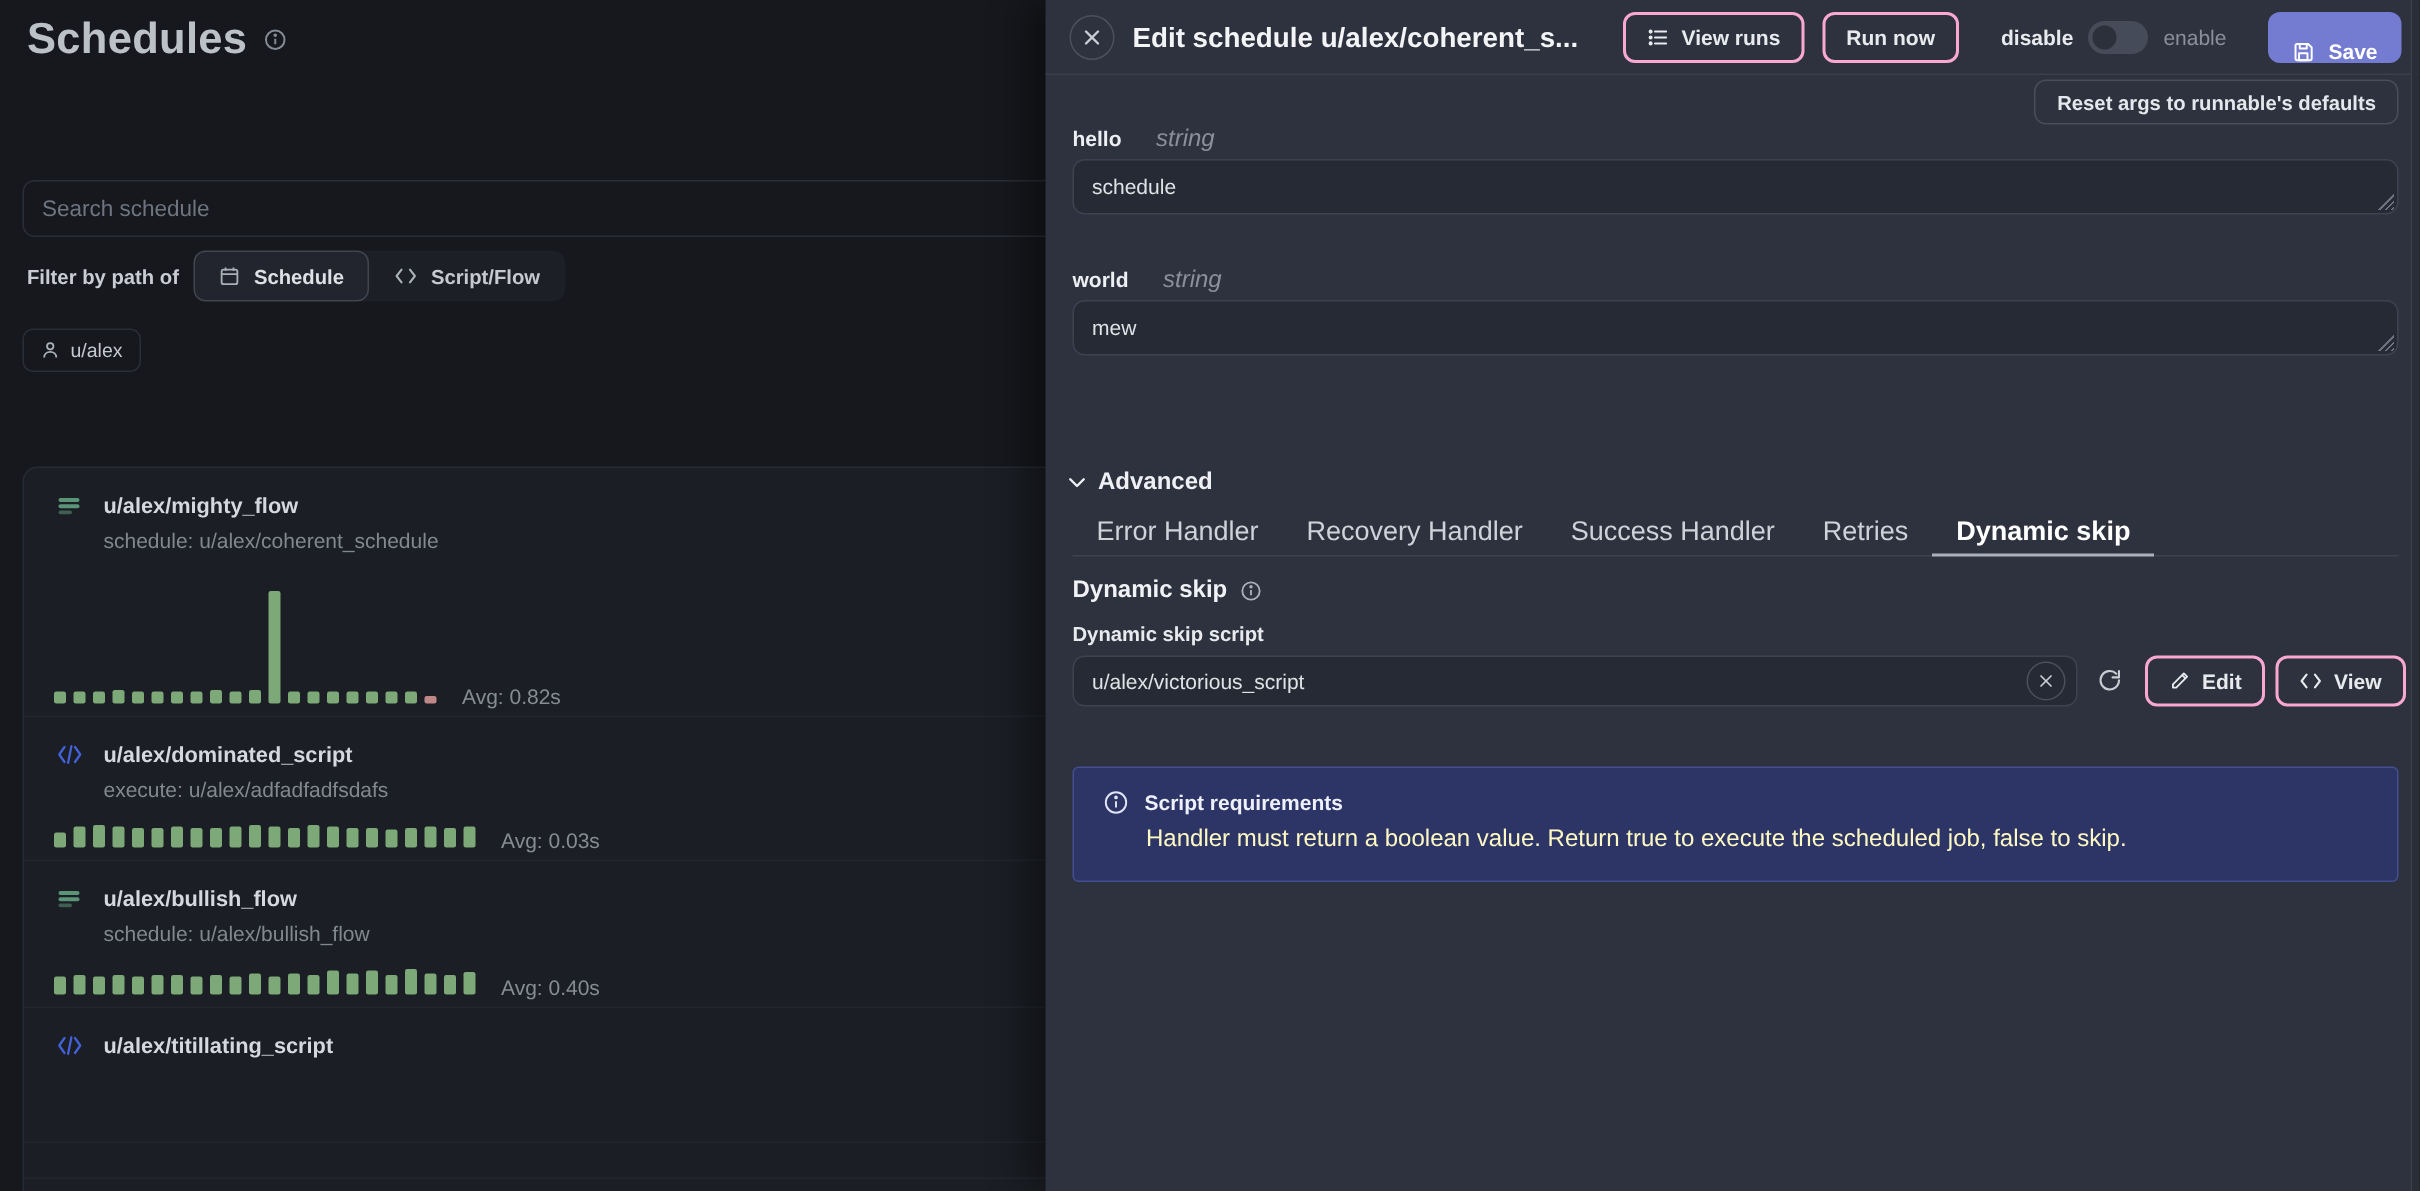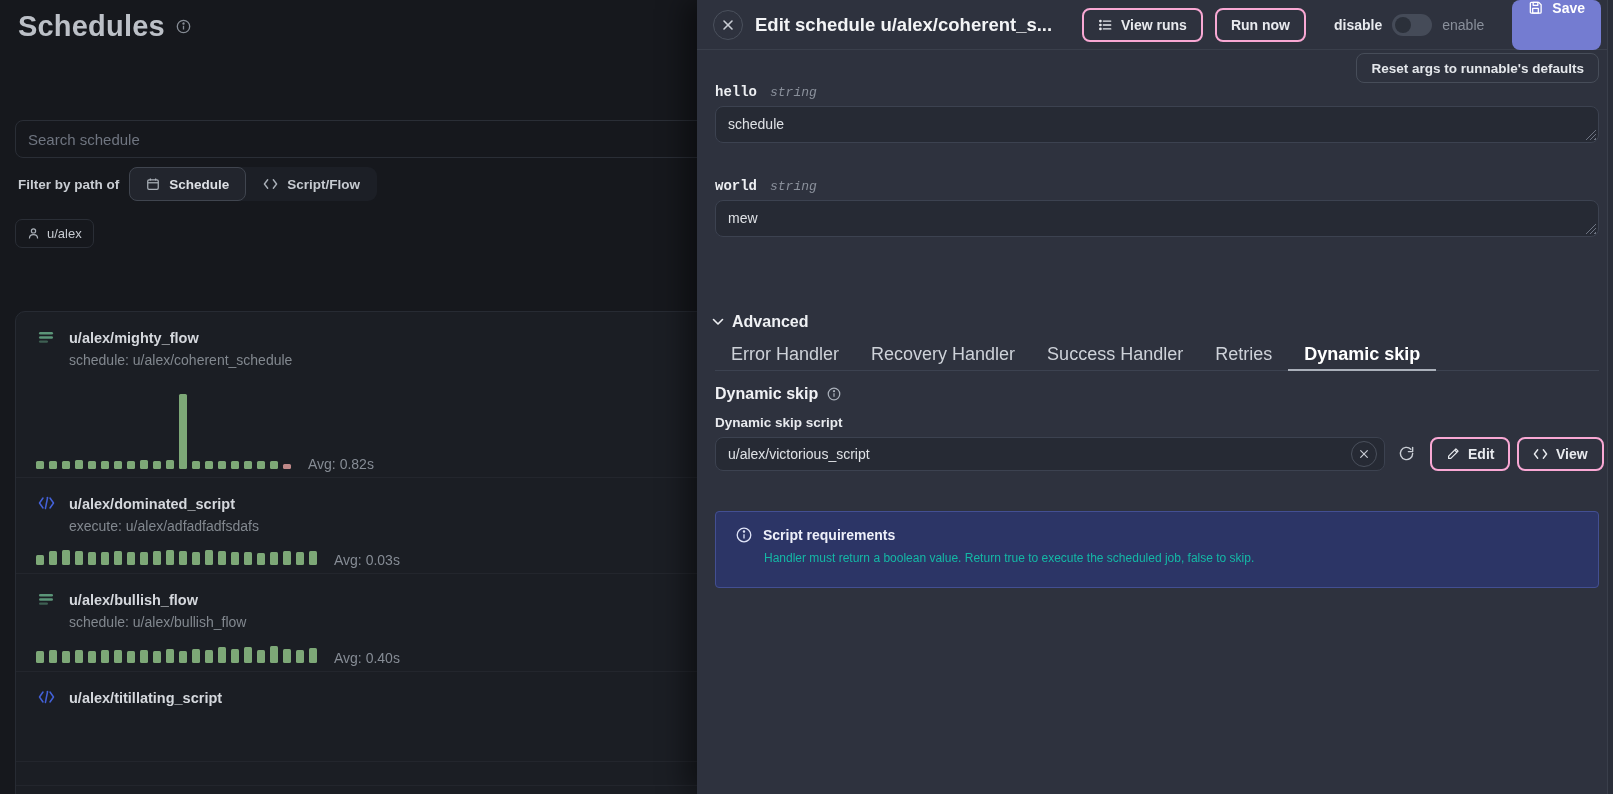--- a/index.html
+++ b/index.html
@@ -49,27 +49,27 @@
     align-items:center;justify-content:center;color:#c9cdd4;background:transparent;flex:none;cursor:pointer;}
   .drawer-title{font-size:18.5px;font-weight:bold;color:#f3f4f6;white-space:nowrap;overflow:hidden;flex:1;}
   .hdr-btn{display:inline-flex;align-items:center;gap:8px;height:34px;padding:0 14px;
     border:2px solid #f9a8d4;border-radius:8px;background:transparent;color:#e8eaee;
     font-size:14px;font-weight:600;white-space:nowrap;cursor:pointer;font-family:inherit;}
   .toggle-wrap{display:flex;align-items:center;gap:10px;margin:0 16px;}
   .tg-on{color:#e8eaee;font-size:14px;font-weight:600;}
   .tg-off{color:#8a909b;font-size:14px;}
   .switch{width:40px;height:22px;border-radius:11px;background:#454b58;position:relative;cursor:pointer;flex:none;}
   .switch .knob{position:absolute;left:3px;top:3px;width:16px;height:16px;border-radius:50%;background:#2b303a;}
-  .save-btn{display:inline-flex;align-items:flex-start;gap:9px;height:50px;padding:0 16px;border-radius:8px;
+  .save-btn{display:inline-flex;align-items:flex-end;gap:9px;height:34px;padding:0 16px;border-radius:8px;
     background:#747cd1;color:#fff;font-size:14px;font-weight:bold;border:none;cursor:pointer;font-family:inherit;}
   .reset-btn{position:absolute;top:53px;right:14px;height:30px;padding:0 14px;border:1px solid #474d59;
     border-radius:8px;background:transparent;color:#e4e7eb;font-size:13.5px;font-weight:bold;cursor:pointer;font-family:inherit;}
-  .arg-label-row{position:absolute;left:18px;display:flex;align-items:baseline;gap:13px;font-family:Liberation Mono, monospace;}
+  .arg-label-row{position:absolute;left:18px;display:flex;align-items:baseline;gap:23px;}
   .arg-name{font-size:14px;font-weight:bold;color:#edeff2;}
-  .arg-type{font-size:13px;font-style:italic;color:#8a909b;}
+  .arg-type{font-size:16px;font-style:italic;color:#8a909b;}
   .arg-area{position:absolute;left:18px;right:14px;height:37px;background:#262a34;border:1px solid #3c4250;
     border-radius:8px;color:#dfe2e6;font-size:14px;padding:9px 12px;box-sizing:border-box;resize:none;
     font-family:inherit;outline:none;overflow:hidden;}
   .grip{position:absolute;right:17px;width:11px;height:11px;pointer-events:none;
     background:repeating-linear-gradient(135deg,transparent 0 2px,#79808f 2px 3px);
     clip-path:polygon(100% 0,0 100%,100% 100%);opacity:.85;}
   .advanced-hdr{position:absolute;left:15px;top:313px;display:flex;align-items:center;gap:8px;
     color:#eef0f3;font-size:16px;font-weight:bold;cursor:pointer;}
   .tabs{position:absolute;left:18px;right:14px;top:341px;display:flex;height:30px;border-bottom:1px solid #3c4250;box-sizing:border-box;}
   .tab{padding:0 16px;font-size:18px;color:#ced2d9;line-height:26px;cursor:pointer;white-space:nowrap;}
@@ -82,21 +82,21 @@
     box-sizing:border-box;outline:none;font-family:inherit;}
   .clear-btn{position:absolute;left:654px;top:441px;width:26px;height:26px;border-radius:50%;
     border:1px solid #4a505c;color:#c9cdd4;display:flex;align-items:center;justify-content:center;
     background:transparent;cursor:pointer;}
   .refresh-btn{position:absolute;left:701px;top:445px;color:#c9cdd4;cursor:pointer;display:flex;}
   .edit-btn{position:absolute;left:733px;top:437px;}
   .view-btn{position:absolute;left:820px;top:437px;}
   .info-box{position:absolute;left:18px;right:14px;top:511px;height:77px;background:#2c3566;
     border:1px solid #434f92;border-radius:4px;box-sizing:border-box;padding:15px 20px;}
   .info-title-row{display:flex;align-items:center;gap:11px;color:#eef0fa;font-size:14px;font-weight:bold;}
-  .info-body{margin-left:28px;margin-top:8px;font-size:12px;color:#14b8a6;}
+  .info-body{margin-left:28px;margin-top:8px;font-size:16px;color:#fef9c3;}
   .scroll-strip{position:absolute;right:0;top:0;bottom:0;width:5px;border-left:1px solid #3a3f4b;background:#2a2e39;}
   svg{display:block;}
 </style>
 </head>
 <body>
 
 <div class="left-panel">
   <div class="page-title-row">
     <span class="page-title">Schedules</span>
     <span class="title-info">

